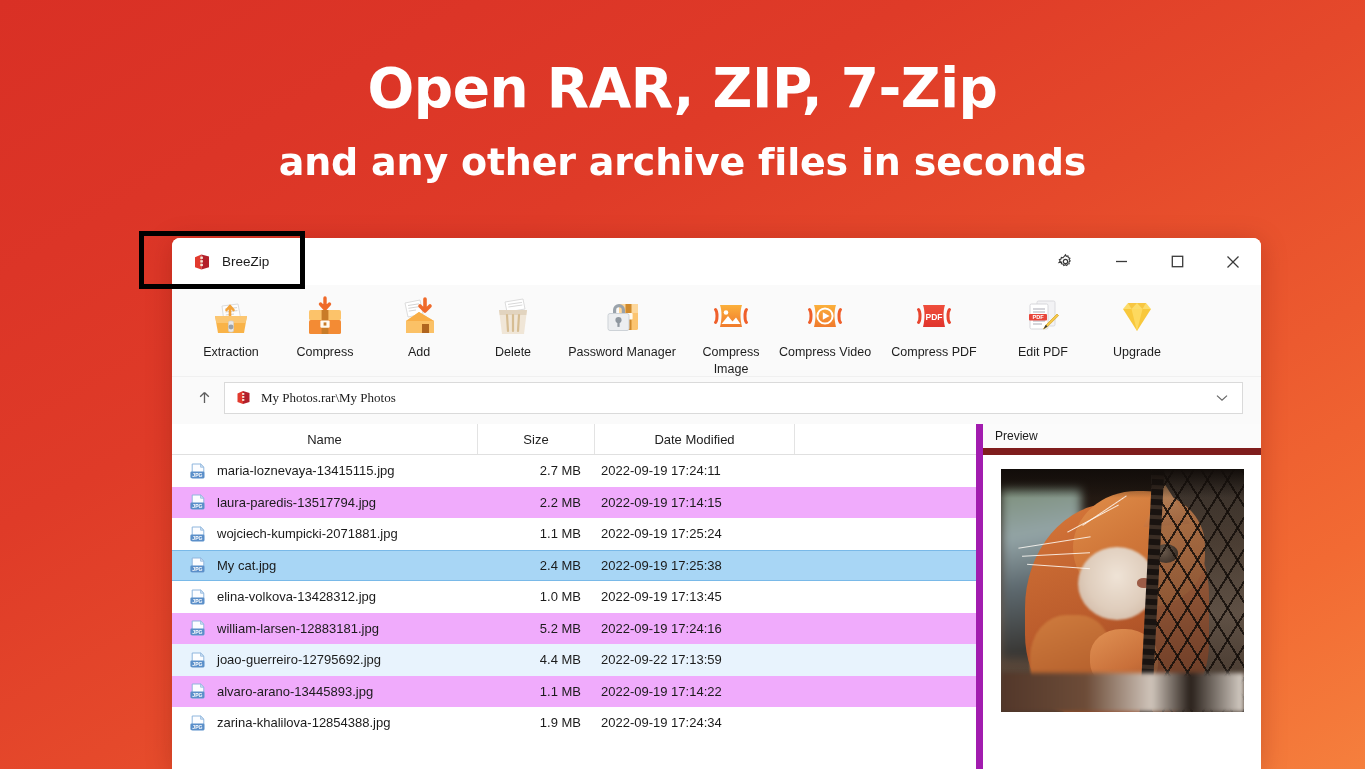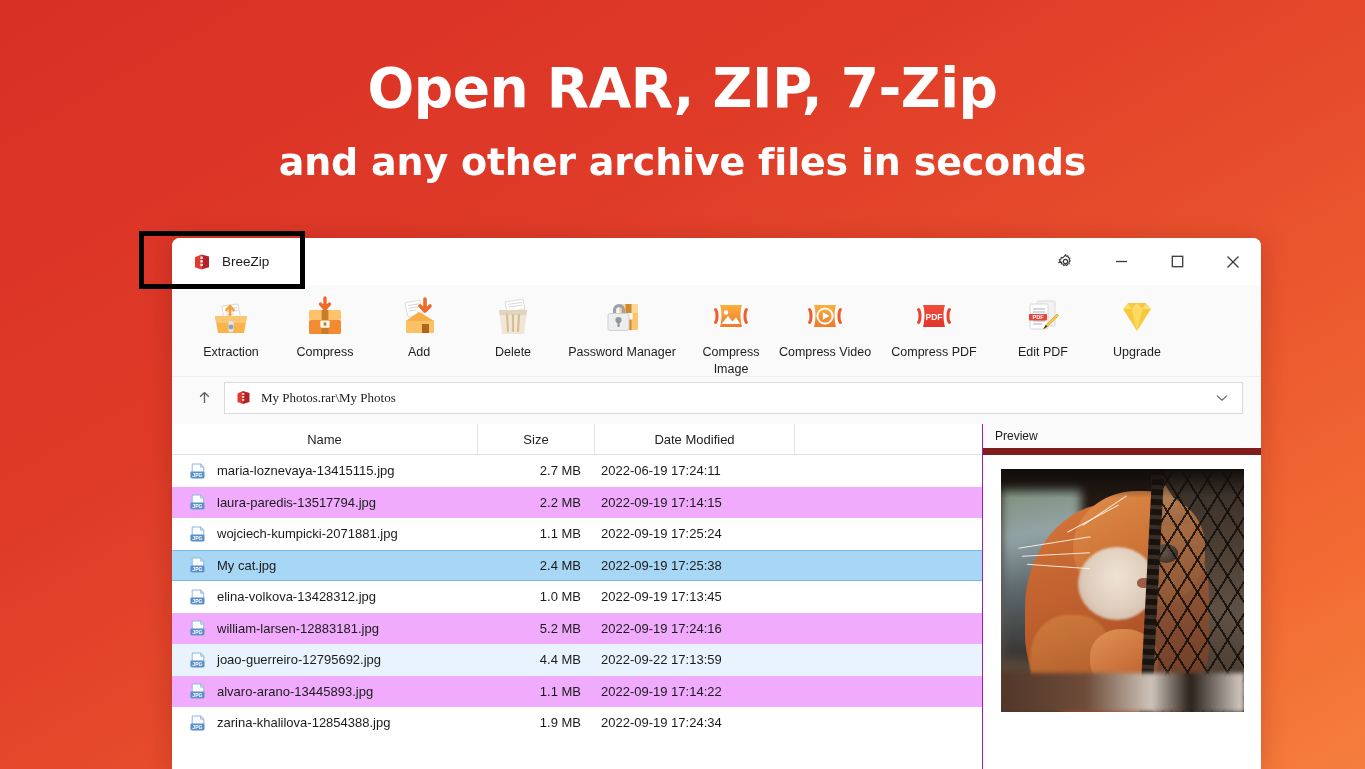--- a/index.html
+++ b/index.html
@@ -131,21 +131,21 @@
   .addr-caret { color: #666; font-size: 11px; padding-right: 4px; }
 
   
   .body {
     flex: 1 1 auto; display: flex; min-height: 0;
     background: #ffffff;
   }
   .filepane {
     width: 811px; flex: 0 0 811px;
     display: flex; flex-direction: column;
-    border-right: 1px solid #a21caf;
+    border-right: 7px solid #a21caf;
     overflow: hidden;
   }
   .colhead {
     height: 31px; flex: 0 0 31px;
     display: flex; align-items: stretch;
     border-bottom: 1px solid #e0e0e0;
     background: #ffffff;
     font-size: 13px; color: #222;
   }
   .ch { display: flex; align-items: center; justify-content: center; border-right: 1px solid #e3e3e3;}
@@ -536,21 +536,21 @@
               <div class="cell-name">
                 <span class="jpg-icon"><svg viewBox="0 0 20 20" width="20" height="20">
   <path d="M4.2 3 h8.4 l3.2 3.2 v10.8 h-11.6 z" fill="#fcfdff" stroke="#8fb6dd" stroke-width="1"></path>
   <path d="M12.6 3 v3.2 h3.2 z" fill="#d8e7f6" stroke="#8fb6dd" stroke-width=".8"></path>
   <rect x="2.4" y="10.6" width="14" height="6.6" rx="1.1" fill="#5b8fc9"></rect>
   <text x="9.4" y="15.6" font-family="Liberation Sans, sans-serif" font-size="5.1" font-weight="bold" fill="#ffffff" text-anchor="middle">JPG</text>
 </svg></span>
                 <span>maria-loznevaya-13415115.jpg</span>
               </div>
               <div class="cell-size">2.7 MB</div>
-              <div class="cell-date">2022-06-19 17:24:11</div>
+              <div class="cell-date">2022-09-19 17:24:11</div>
             </div>
             <div class="row alt">
               <div class="cell-name">
                 <span class="jpg-icon"><svg viewBox="0 0 20 20" width="20" height="20">
   <path d="M4.2 3 h8.4 l3.2 3.2 v10.8 h-11.6 z" fill="#fcfdff" stroke="#8fb6dd" stroke-width="1"></path>
   <path d="M12.6 3 v3.2 h3.2 z" fill="#d8e7f6" stroke="#8fb6dd" stroke-width=".8"></path>
   <rect x="2.4" y="10.6" width="14" height="6.6" rx="1.1" fill="#5b8fc9"></rect>
   <text x="9.4" y="15.6" font-family="Liberation Sans, sans-serif" font-size="5.1" font-weight="bold" fill="#ffffff" text-anchor="middle">JPG</text>
 </svg></span>
                 <span>laura-paredis-13517794.jpg</span>

